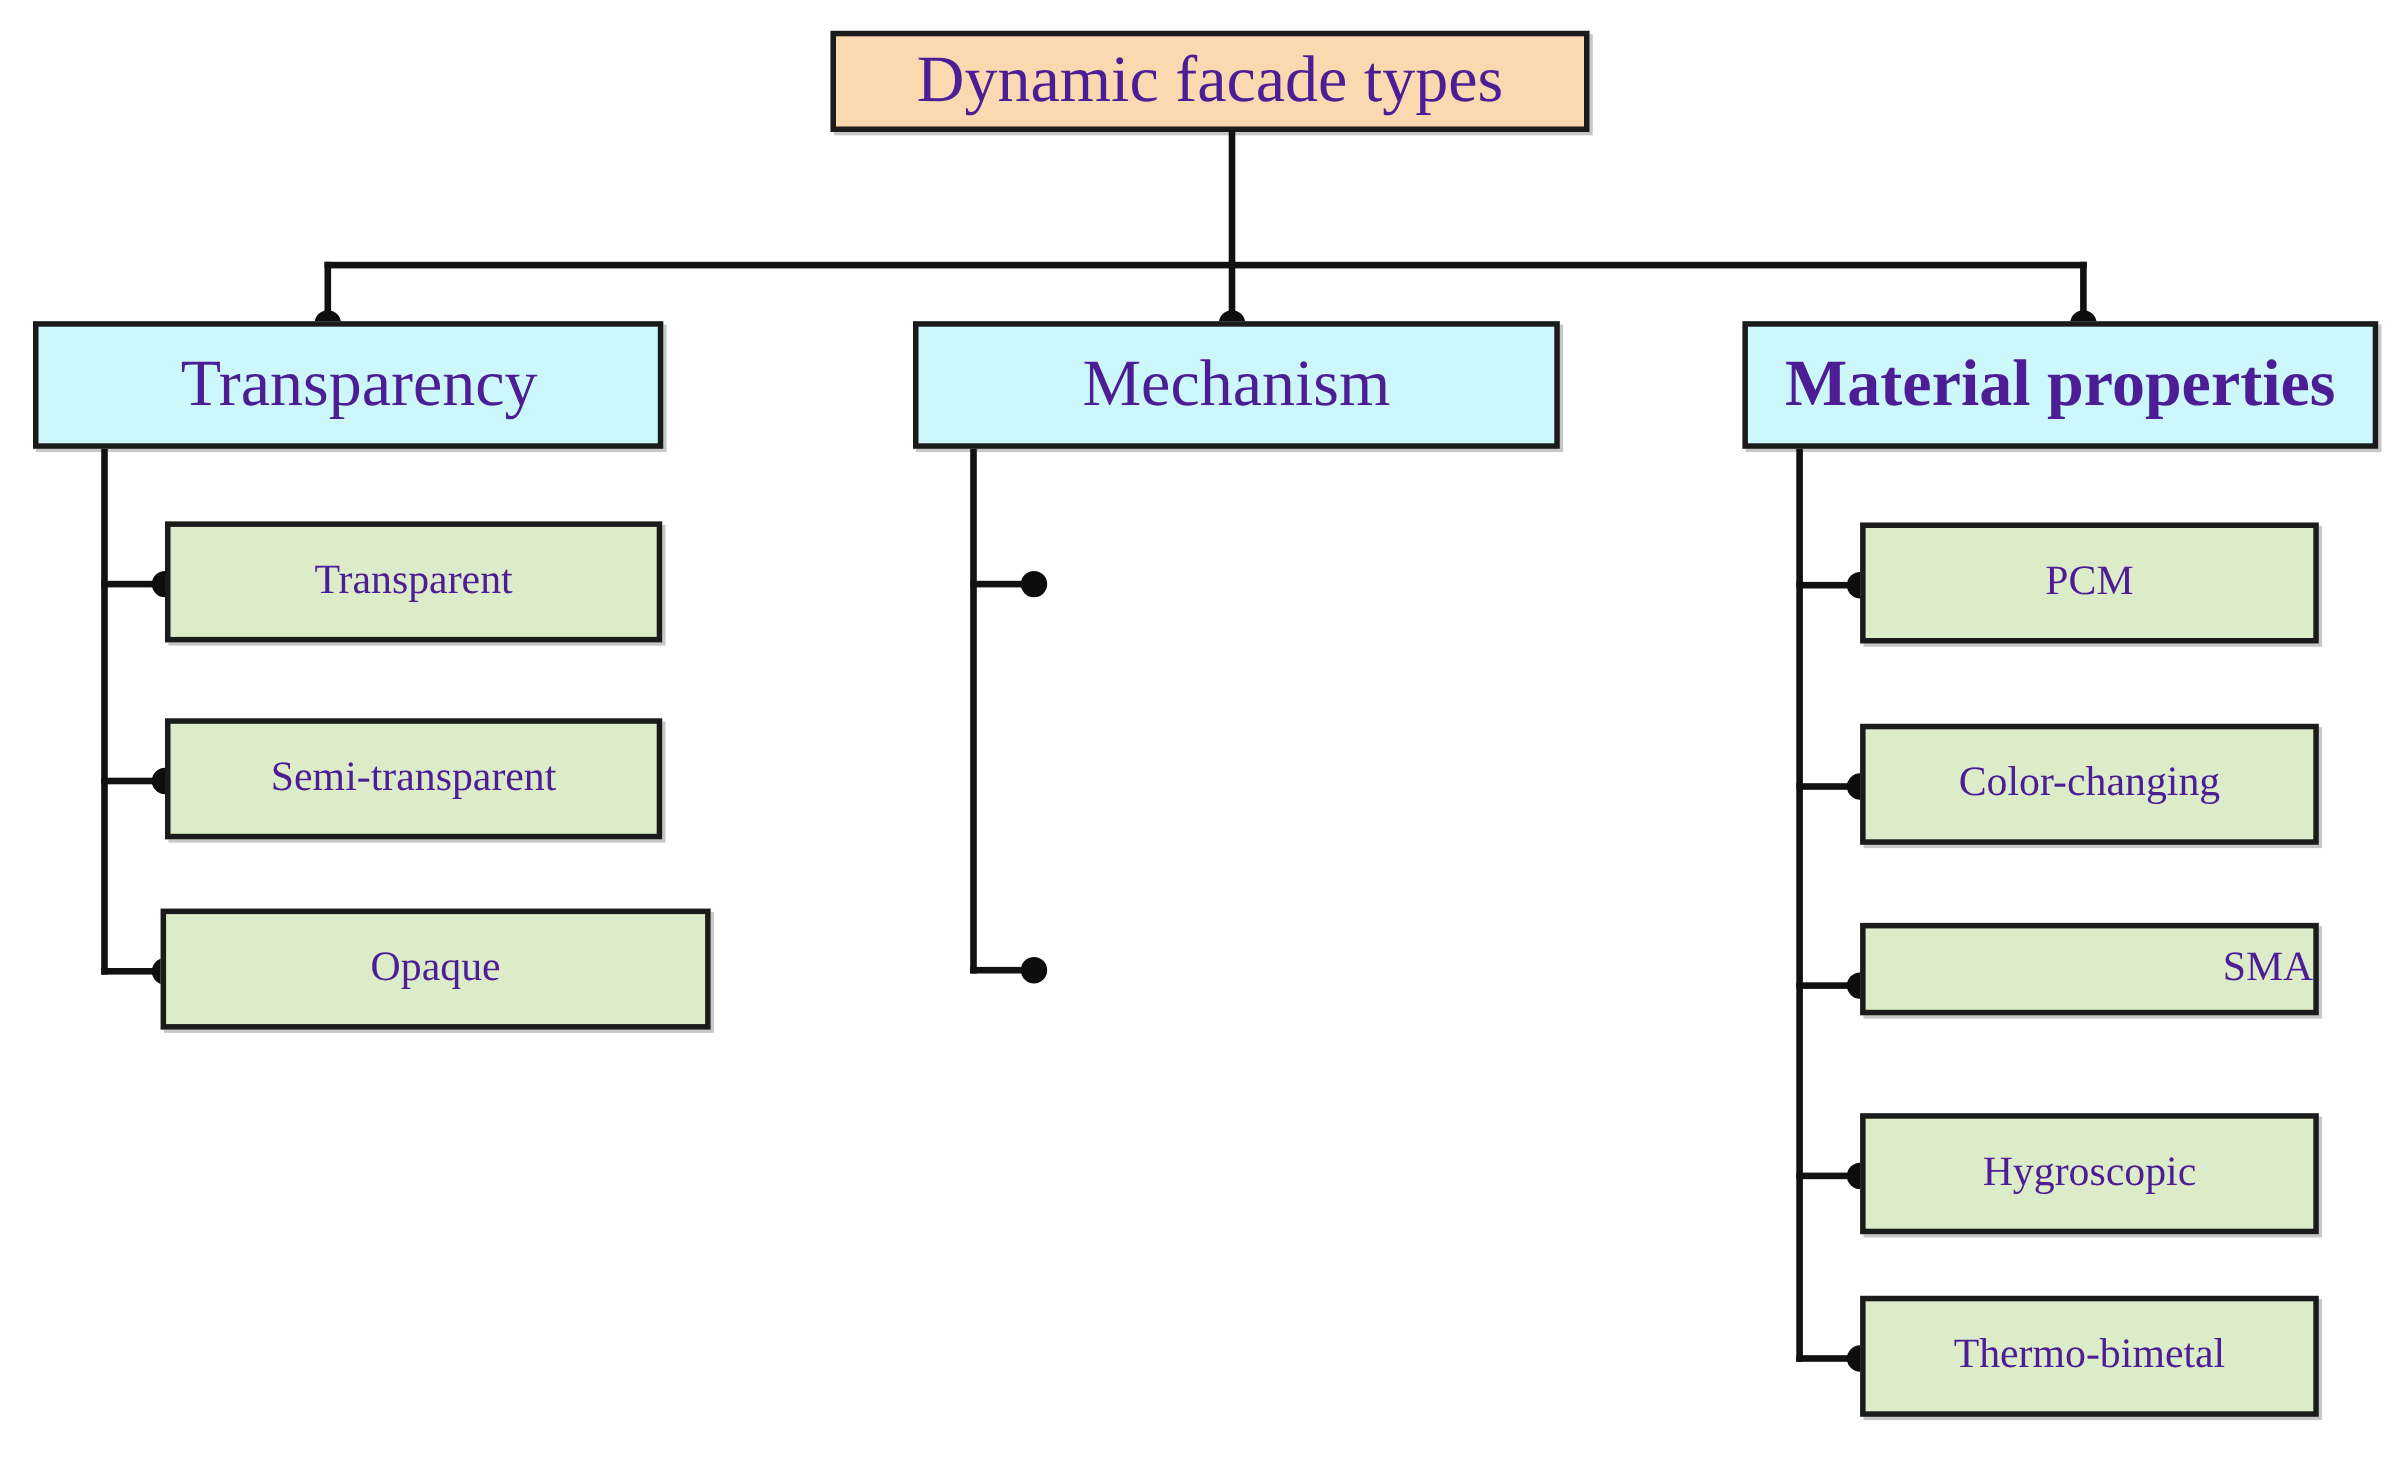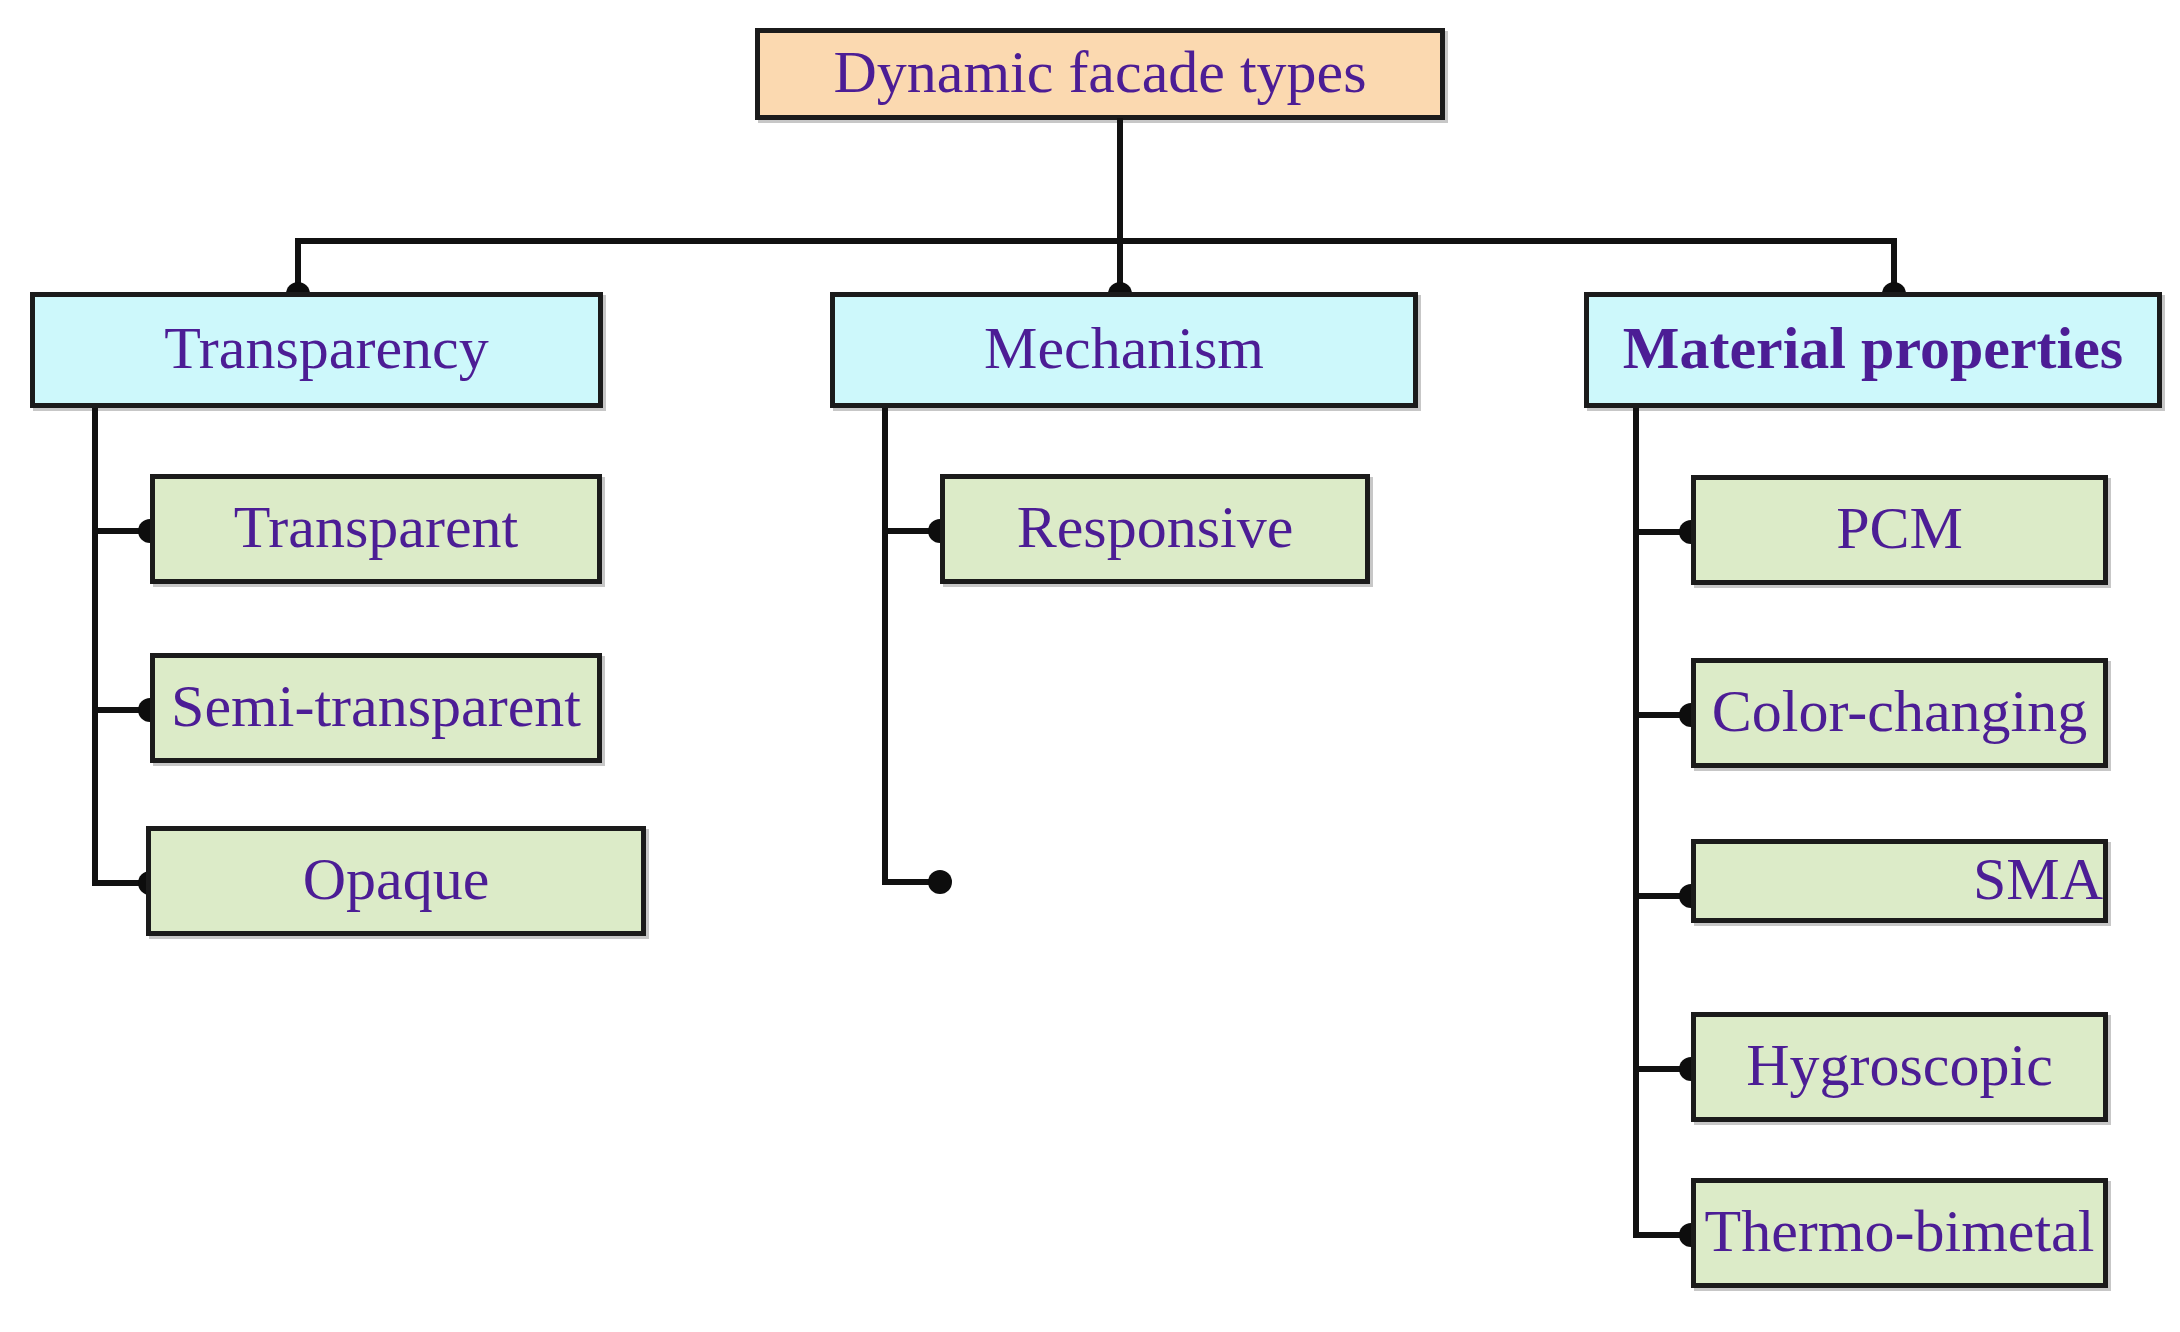--- a/index.html
+++ b/index.html
@@ -14,21 +14,21 @@
     align-items:center;
     justify-content:center;
     color:#4c1d95;
     white-space:nowrap;
     line-height:1;
     border:5px solid #1b1b1b;
     box-shadow:3px 3px 0 rgba(0,0,0,0.22);
   }
   .node.root{ font-size:60px; }
   .node.cat { font-size:60px; }
-  .node.leaf{ font-size:60px; }
+  .node.leaf{ font-size:38px; }
 
   .node .lbl{ display:block; transform:translateY(-2px); }
 
   
   .hline{position:absolute;background:#111111;height:6px;}
   .vline{position:absolute;background:#111111;width:6px;}
   .dot{position:absolute;width:24px;height:24px;border-radius:50%;background:#0d0d0d;}
 </style>
 </head>
 <body>
@@ -75,23 +75,20 @@
   </div>
 
   <div class="node cat" style="left:830px;top:292px;width:588px;height:116px;background:#CDF8FB;">
     <span class="lbl">Mechanism</span>
   </div>
 
   <div class="vline" style="left:882px;top:408px;height:477px;"></div>
 
   <div class="hline" style="left:882px;top:528px;width:58px;"></div>
   <div class="dot" style="left:928px;top:519px;"></div>
-  <div class="node leaf" style="left:940px;top:474px;width:430px;height:110px;background:#DCEBC8;">
-    <span class="lbl">Responsive</span>
-  </div>
 
   <div class="hline" style="left:882px;top:879px;width:58px;"></div>
   <div class="dot" style="left:928px;top:870px;"></div>
 
   <div class="node cat" style="left:1584px;top:292px;width:578px;height:116px;background:#CDF8FB;font-weight:bold;">
     <span class="lbl">Material properties</span>
   </div>
 
   <div class="vline" style="left:1633px;top:408px;height:830px;"></div>
 

